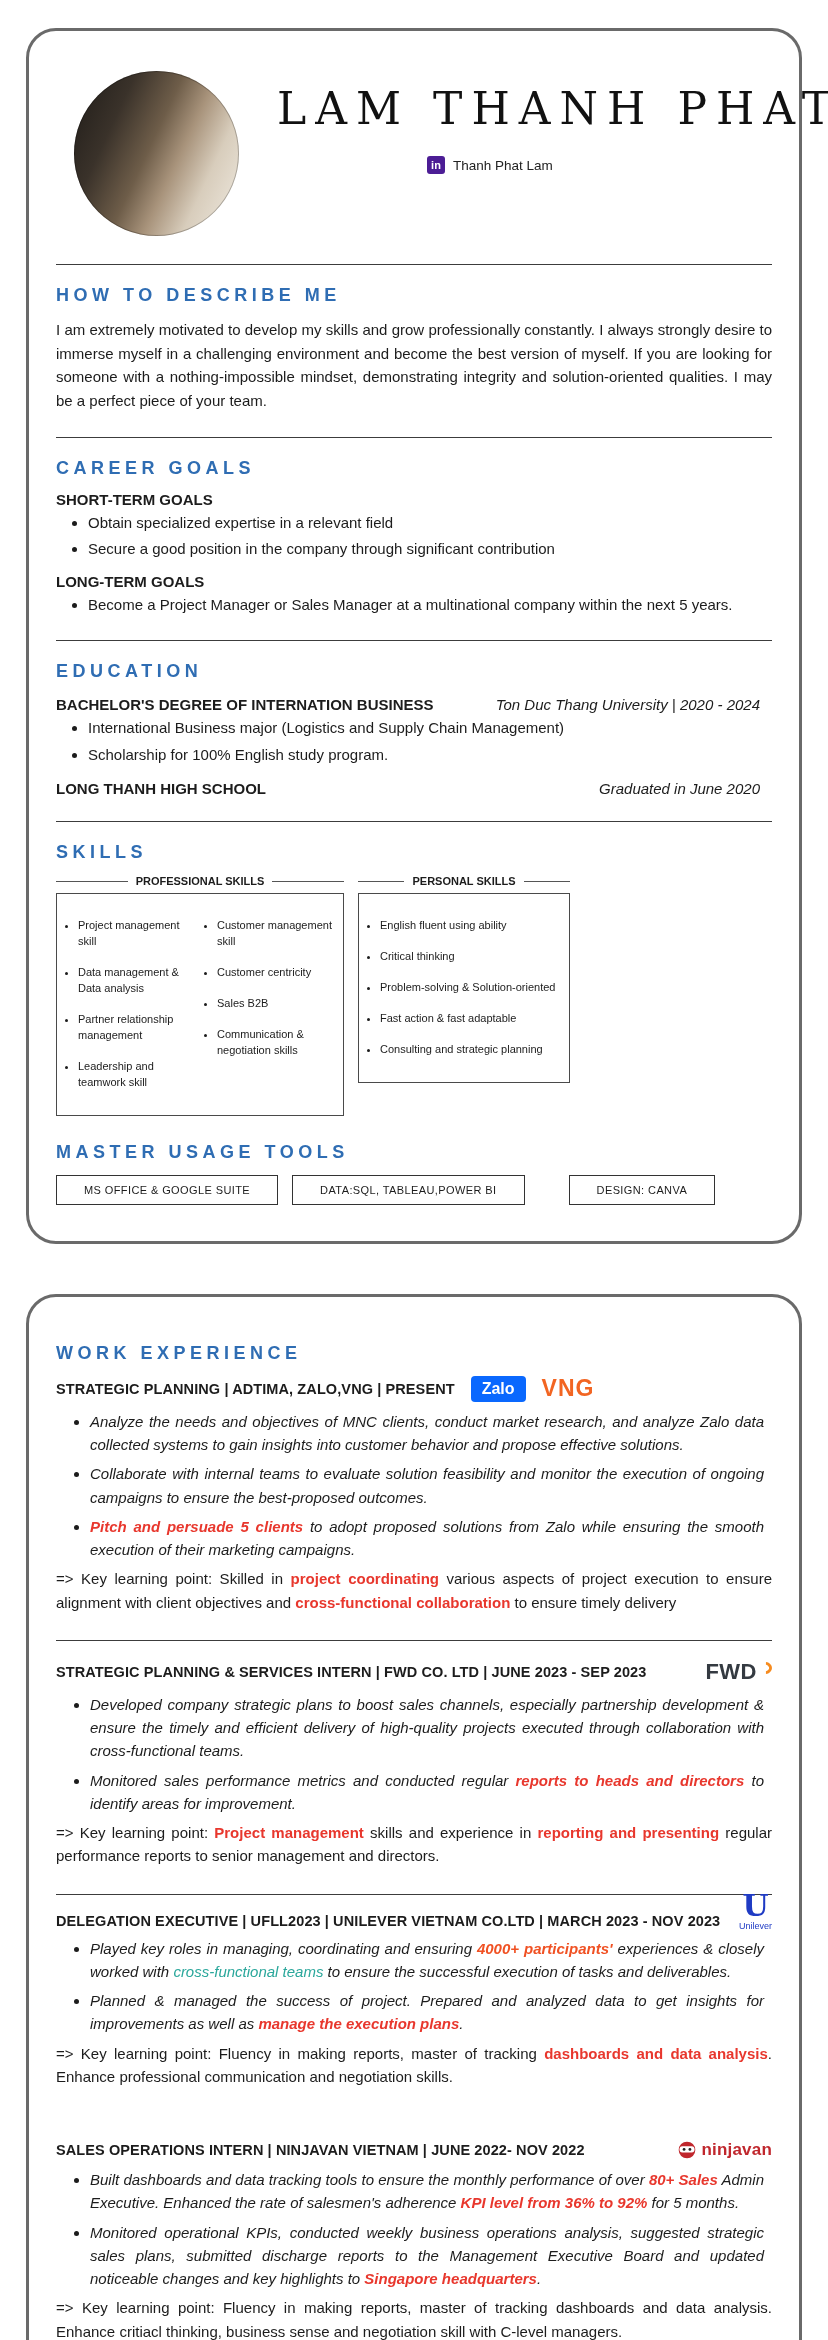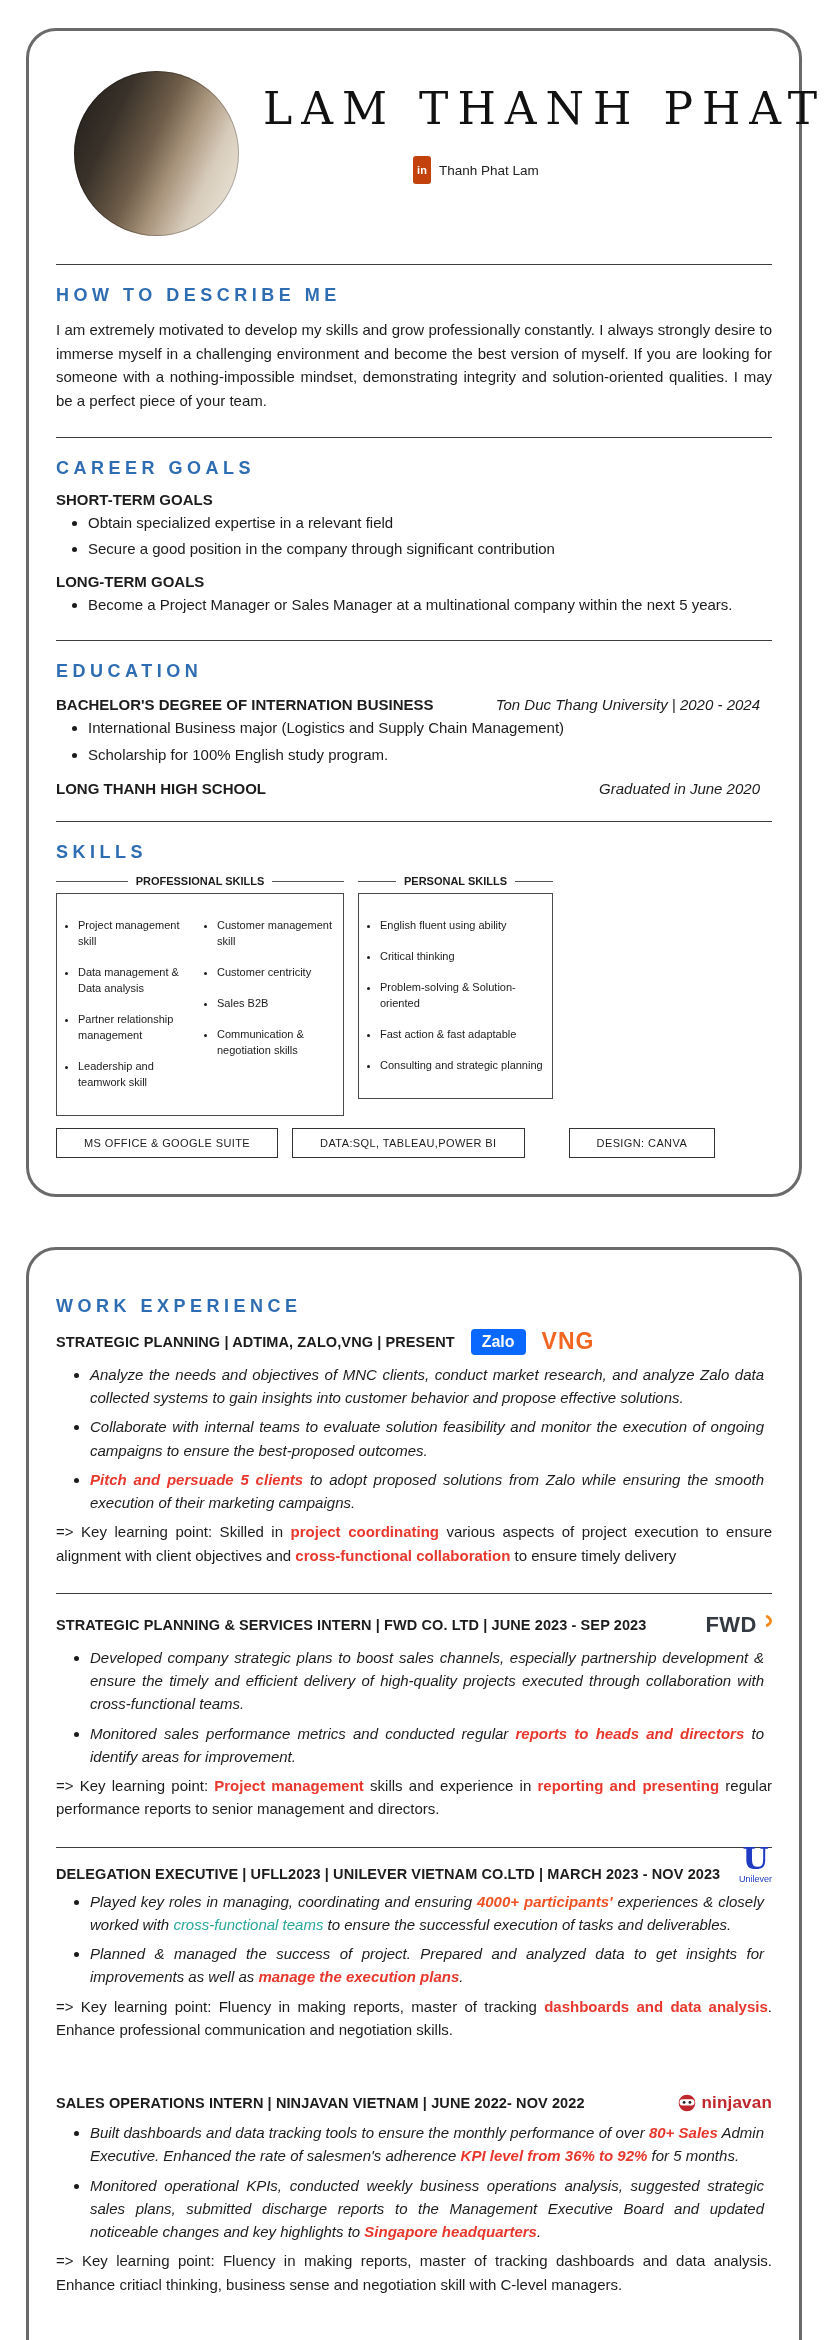--- a/index.html
+++ b/index.html
@@ -14,39 +14,39 @@
     margin: 28px 26px 0 26px;
     border: 3px solid #6a6a6a;
     border-radius: 30px;
     background: #fff;
     padding: 34px 27px 36px 27px;
   }
   .card.page1 { min-height: 1000px; }
   .card.page2 { margin-top: 50px; min-height: 1230px; padding-top: 46px; margin-bottom: 20px; }
 
   
-  .top-header { display: flex; align-items: flex-start; gap: 24px; padding: 6px 10px 4px 18px; }
+  .top-header { display: flex; align-items: flex-start; gap: 38px; padding: 6px 10px 4px 18px; }
   .photo {
     width: 165px; height: 165px; border-radius: 50%;
     background: linear-gradient(115deg, #1d1a17 0%, #3a322a 26%, #6e5d49 46%, #a8937b 60%, #d8cdbc 76%, #f1ece3 100%);
     box-shadow: inset 0 0 0 1px rgba(0,0,0,.25);
     flex: 0 0 auto;
   }
   .head-right { flex: 1; padding-top: 12px; }
   h1.name {
     font-family: "DejaVu Serif", "Liberation Serif", serif;
     font-weight: 500; font-size: 44px; letter-spacing: 9px;
     color: #111; text-align: center; white-space: nowrap;
   }
   .contact { margin: 22px 0 0 150px; font-size: 13.5px; color: #222; }
   .contact-row { display: flex; align-items: center; gap: 8px; }
   .li-icon {
     display: inline-flex; align-items: center; justify-content: center;
-    width: 18px; height: 28px; border-radius: 3px;
-    background: #c2410c; color: #fff; font-size: 11px; font-weight: 700;
+    width: 18px; height: 18px; border-radius: 3px;
+    background: #4c1d95; color: #fff; font-size: 11px; font-weight: 700;
   }
 
   
   hr.sep { border: none; border-top: 1.5px solid #3c3c3c; margin: 24px 0 0 0; }
   h2.sec {
     color: #2f6db3; font-size: 18px; font-weight: 700;
     letter-spacing: 4.5px; margin: 20px 0 12px 0;
   }
   p.body-text { font-size: 15px; line-height: 1.58; text-align: justify; }
   h3.sub { font-size: 15px; font-weight: 700; margin: 12px 0 4px 0; }
@@ -54,21 +54,21 @@
   ul.plain li { font-size: 15px; line-height: 1.5; margin: 4px 0; }
 
   
   .edu-row { display: flex; justify-content: space-between; align-items: baseline; margin: 14px 12px 2px 0; }
   .edu-school { font-size: 15px; font-weight: 700; }
   .edu-detail { font-size: 15px; font-style: italic; }
 
   
   .skills-row { display: flex; gap: 14px; margin-top: 10px; }
   .skill-group.pro { width: 288px; }
-  .skill-group.per { width: 195px; }
+  .skill-group.per { width: 212px; }
   .legend { display: flex; align-items: center; gap: 8px; font-size: 11px; font-weight: 700; margin-bottom: 6px; }
   .legend::before, .legend::after { content: ""; flex: 1; height: 1.3px; background: #555; }
   .skill-box { border: 1.5px solid #4a4a4a; padding: 9px 4px; min-height: 112px; }
   .skill-cols { display: flex; }
   .skill-box ul { flex: 1; padding-left: 17px; }
   .skill-box li { font-size: 11px; line-height: 1.45; margin: 15px 0; }
 
   
   .tools-row { display: flex; gap: 14px; margin-top: 12px; align-items: stretch; }
   .tool-box {
@@ -192,20 +192,21 @@
           <li>English fluent using ability</li>
           <li>Critical thinking</li>
           <li>Problem-solving &amp; Solution-oriented</li>
           <li>Fast action &amp; fast adaptable</li>
           <li>Consulting and strategic planning</li>
         </ul>
       </div>
     </div>
   </div>
 
+  <h2 class="sec" style="margin-top:26px">MASTER USAGE TOOLS</h2>
   <div class="tools-row">
     <div class="tool-box">MS OFFICE &amp; GOOGLE SUITE</div>
     <div class="tool-box">DATA:SQL, TABLEAU,POWER BI</div>
     <div class="tool-box">DESIGN: CANVA</div>
   </div>
 
 </section>
 
 <section class="card page2">
 

